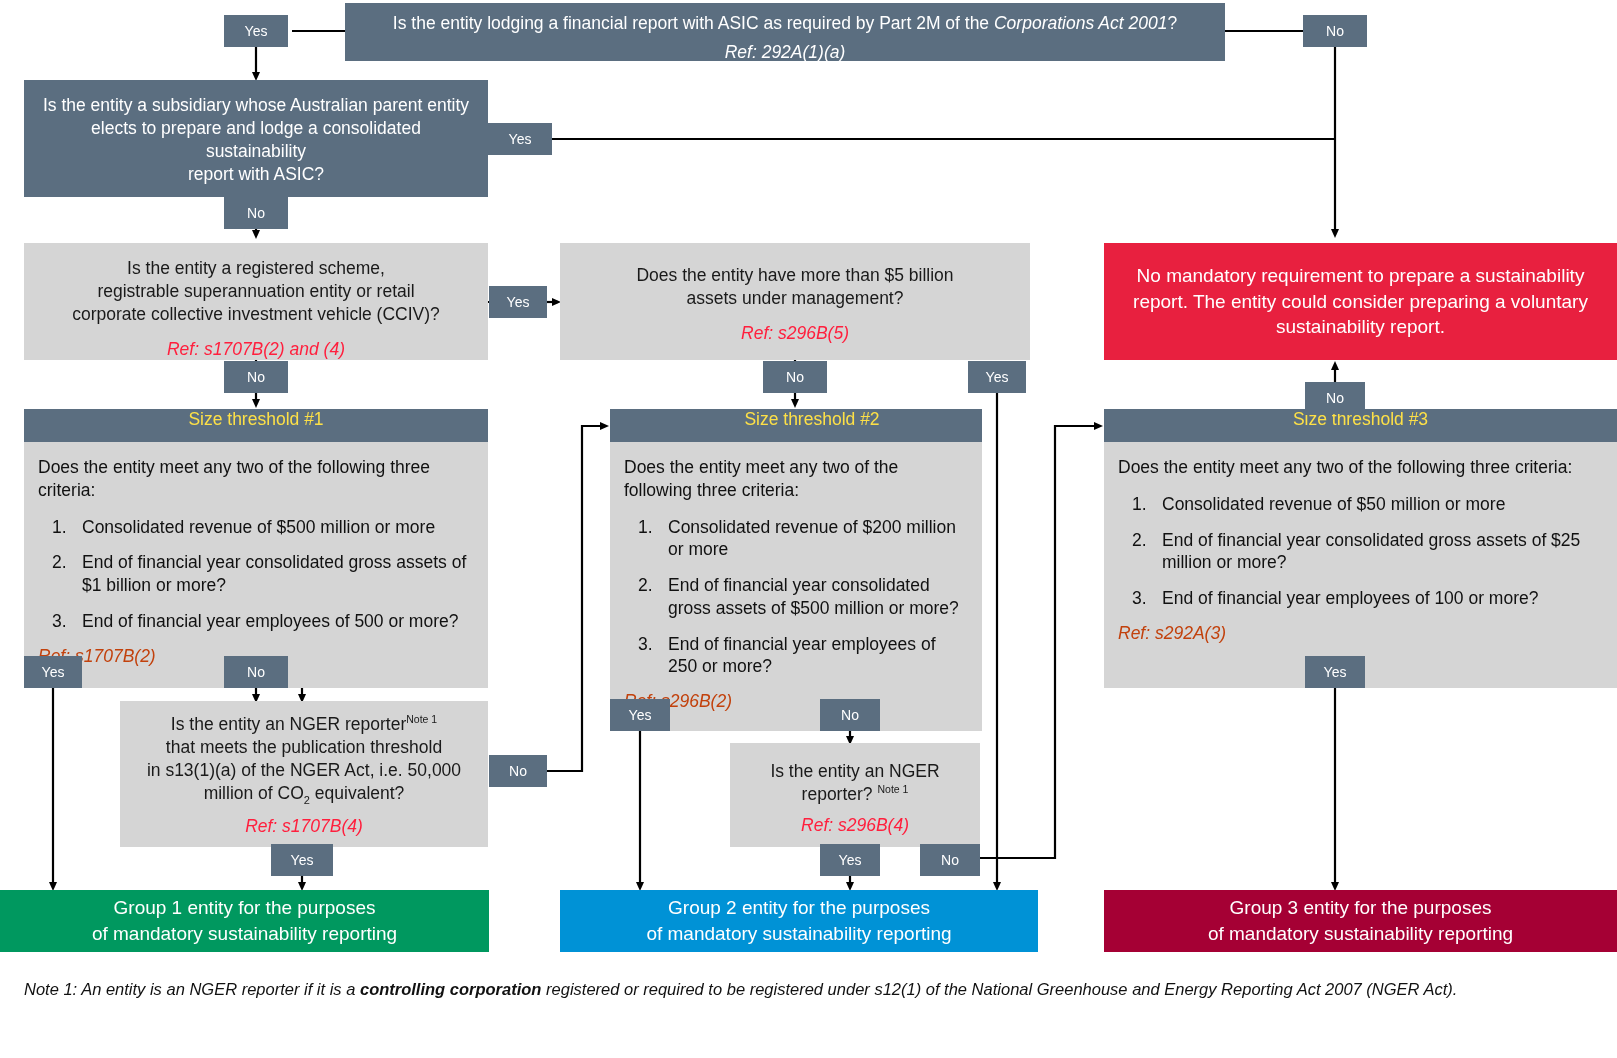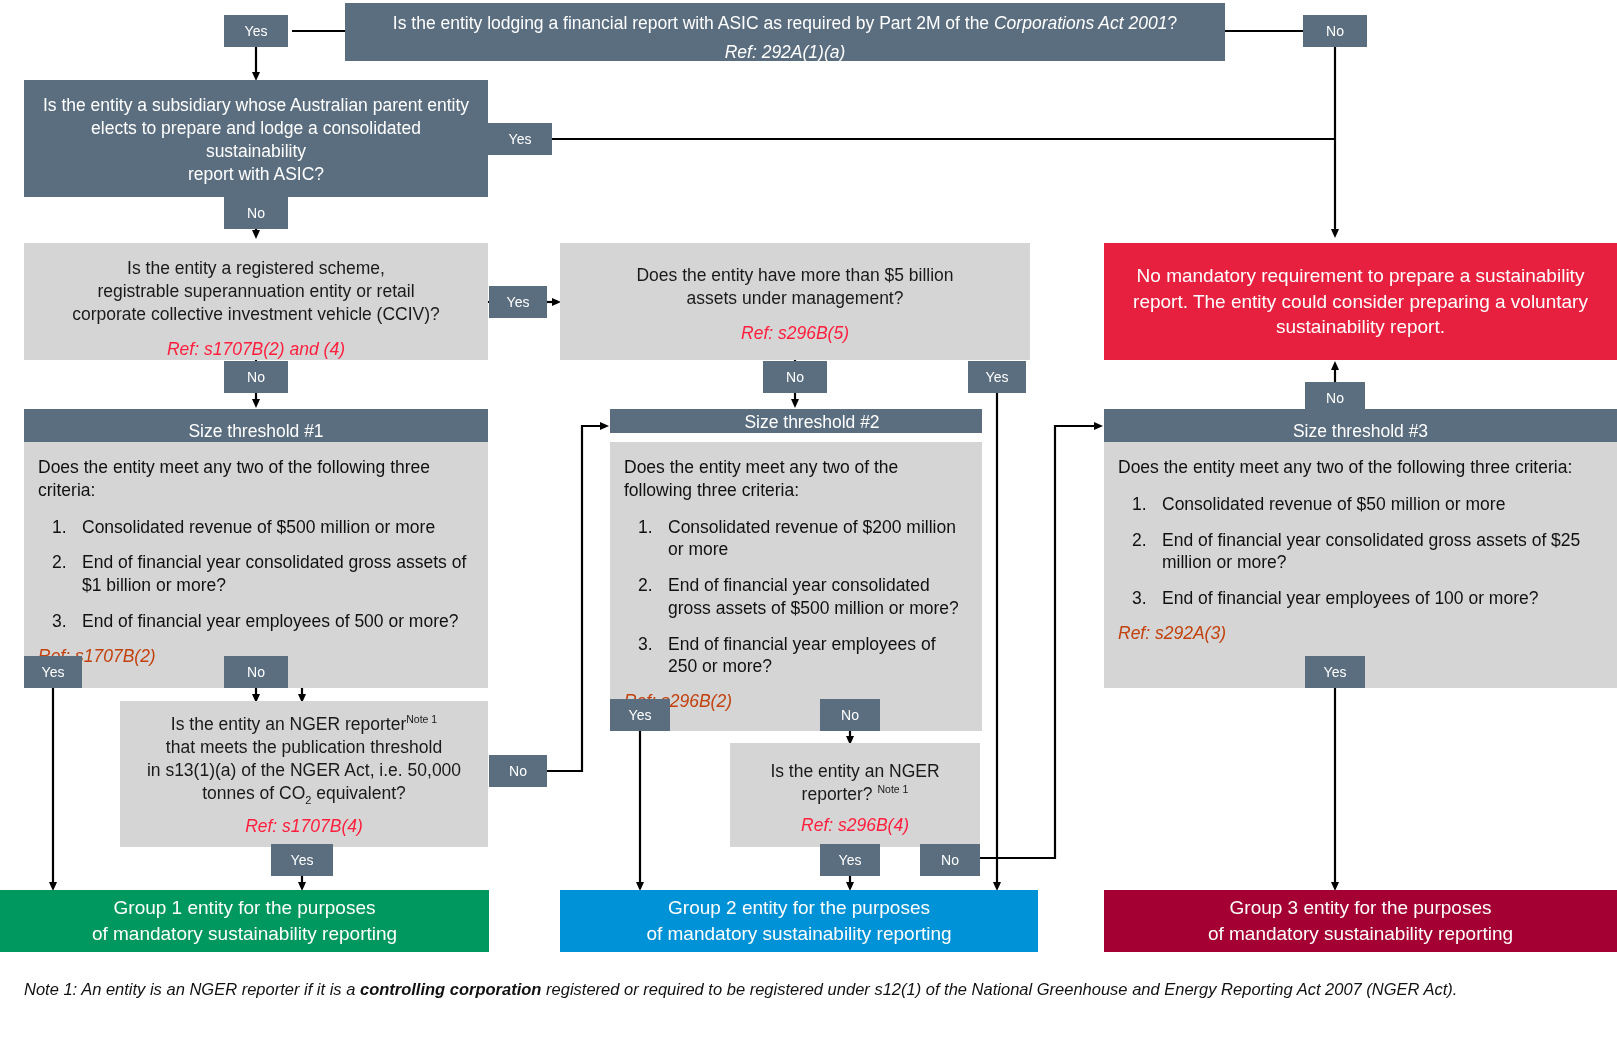--- a/index.html
+++ b/index.html
@@ -9,22 +9,22 @@
   .slate{background:#5b6e80;color:#fff;}
   .grey{background:#d5d5d5;color:#1a1a1a;}
   .red{background:#e8203f;color:#fff;}
   .green{background:#00985f;color:#fff;}
   .blue{background:#0092d6;color:#fff;}
   .maroon{background:#a50034;color:#fff;}
   .qtext{font-size:17.5px;line-height:1.32;text-align:center;}
   .qtext .ref{display:block;margin-top:12px;font-style:italic;}
   .ref-red{color:#ff1f3d;}
   .ref-white{color:#ffffff;}
-  .hdr{position:absolute;box-sizing:border-box;background:#5b6e80;color:#ffffff;font-size:17.5px;
-       display:flex;align-items:flex-end;justify-content:center;}
+  .hdr{position:absolute;box-sizing:border-box;background:#5b6e80;color:#fde047;font-size:17.5px;
+       display:flex;align-items:flex-start;justify-content:center;}
   .panel{position:absolute;box-sizing:border-box;background:#d5d5d5;color:#111;font-size:17.5px;}
   .panel .lead{padding:0 14px;line-height:1.3;}
   .crit{margin:14px 0 0 0;padding:0;list-style:none;}
   .crit li{display:flex;margin:0 0 13px 0;padding:0 14px 0 28px;line-height:1.3;}
   .crit li .num{width:30px;flex:none;}
   .panel .ref{padding:0 14px;font-style:italic;color:#c2410c;}
   .label{position:absolute;box-sizing:border-box;background:#5b6e80;color:#fff;
          font-size:14px;display:flex;align-items:center;justify-content:center;z-index:5;}
   .term{position:absolute;box-sizing:border-box;display:flex;align-items:center;
         justify-content:center;text-align:center;font-size:19px;line-height:1.35;}
@@ -177,31 +177,31 @@
       <span>Yes</span>
     </div>
   <div class="label" style="left:224px;top:656px;width:64px;height:32px;">
       <span>No</span>
     </div>
 
   <div class="box grey qtext padv" style="left:120px;top:701px;width:368px;height:146px;padding-top:12px;">
     <div><span>Is the entity an NGER reporter</span><sup>Note 1</sup></div>
     <div>that meets the publication threshold</div>
     <div>in s13(1)(a) of the NGER Act, i.e. 50,000</div>
-    <div><span>tonnes of CO</span><sub>2</sub><span> equivalent?</span></div>
+    <div><span>million of CO</span><sub>2</sub><span> equivalent?</span></div>
     <span class="ref ref-red" style="margin-top:8px;">Ref: s1707B(4)</span>
   </div>
   <div class="label" style="left:489px;top:755px;width:58px;height:32px;">
       <span>No</span>
     </div>
   <div class="label" style="left:271px;top:844px;width:62px;height:32px;">
       <span>Yes</span>
     </div>
 
-  <div class="hdr" style="left:610px;top:409px;width:372px;height:24px;padding-left:32px;">
+  <div class="hdr" style="left:610px;top:409px;width:372px;height:33px;padding-left:32px;">
     <span>Size threshold #2</span>
   </div>
   <div class="panel" style="left:610px;top:442px;width:372px;height:289px;padding-top:14px;">
     <div class="lead">Does the entity meet any two of the following three criteria:</div>
     <ul class="crit">
       <li>
           <span class="num">1.</span>
           <span>Consolidated revenue of $200 million or more</span>
         </li>
       <li>

